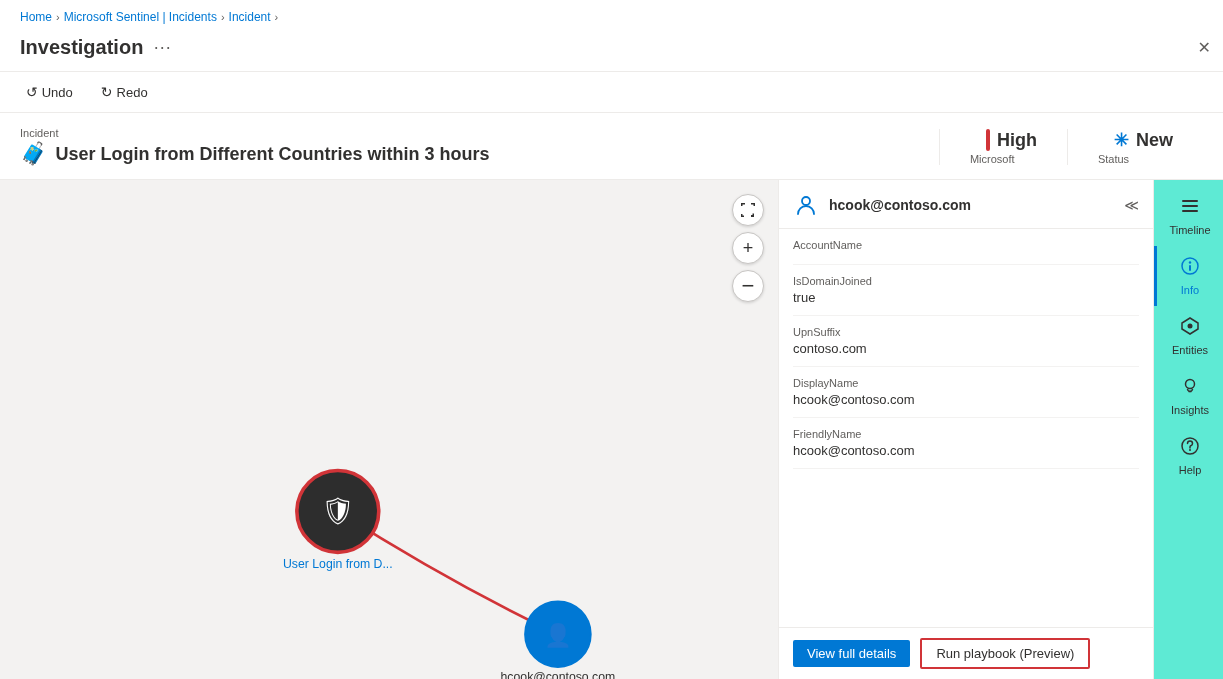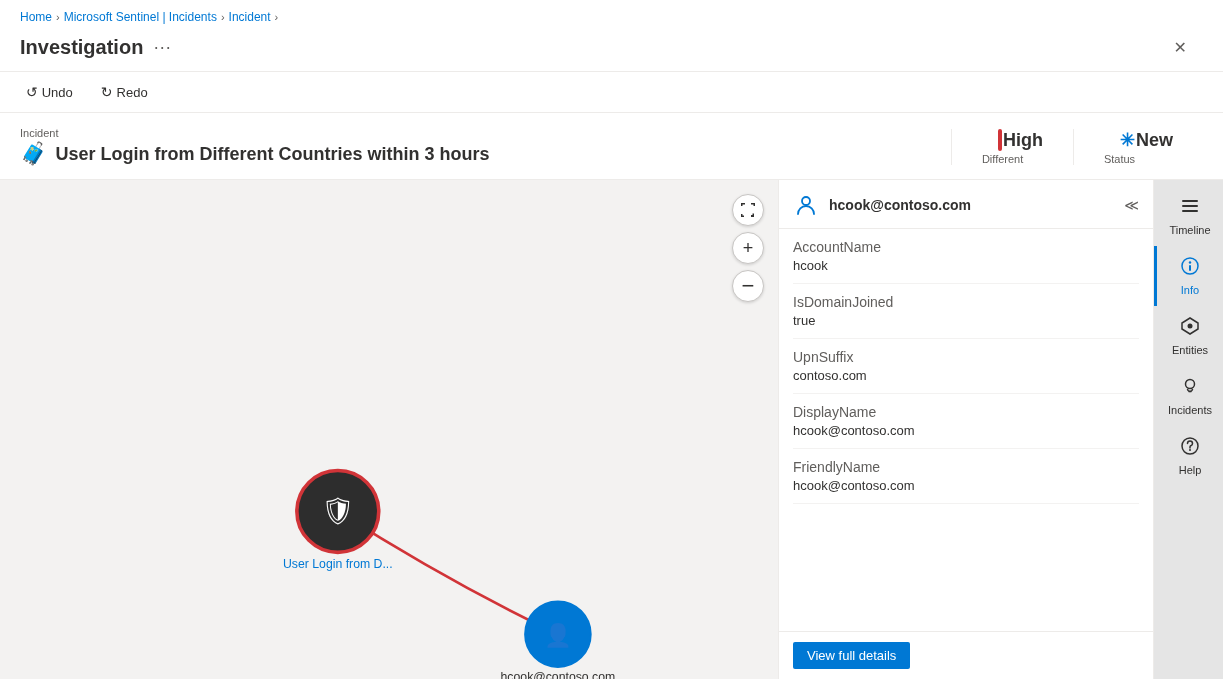--- a/index.html
+++ b/index.html
@@ -4,40 +4,40 @@
   <style>
     * { box-sizing: border-box; margin: 0; padding: 0; }
     body { font-family: 'Segoe UI', Arial, sans-serif; font-size: 13px; color: #323130; background: #fff; width: 1223px; height: 679px; overflow: hidden; }
 
     
     .breadcrumb { display: flex; align-items: center; padding: 10px 8px 6px 20px; font-size: 12px; color: #0078d4; gap: 4px; }
     .breadcrumb span.sep { color: #605e5c; font-size: 11px; }
     .breadcrumb span.bc-item { cursor: pointer; }
 
     
-    .title-bar { display: flex; align-items: center; padding: 4px 28px 10px 20px; border-bottom: 1px solid #edebe9; }
+    .title-bar { display: flex; align-items: center; padding: 4px 4px 10px 20px; border-bottom: 1px solid #edebe9; }
     .title-bar h1 { font-size: 20px; font-weight: 600; color: #323130; }
     .title-bar .ellipsis { margin-left: 10px; color: #605e5c; font-size: 18px; cursor: pointer; }
     .title-bar .close-btn { margin-left: auto; font-size: 16px; color: #605e5c; cursor: pointer; padding: 4px 8px; }
 
     
     .toolbar { display: flex; align-items: center; padding: 8px 20px; gap: 16px; border-bottom: 1px solid #edebe9; }
     .toolbar-btn { display: flex; align-items: center; gap: 4px; font-size: 13px; color: #323130; cursor: pointer; background: none; border: none; padding: 4px 6px; }
     .toolbar-btn .icon { font-size: 14px; color: #323130; }
 
     
     .incident-header { display: flex; align-items: center; padding: 14px 20px 12px 20px; border-bottom: 1px solid #edebe9; gap: 0; }
     .incident-title-block { display: flex; flex-direction: column; flex: 1; }
     .incident-label { font-size: 11px; color: #605e5c; margin-bottom: 2px; }
     .incident-title { display: flex; align-items: center; gap: 8px; font-size: 18px; font-weight: 600; color: #323130; }
     .incident-icon { font-size: 22px; }
 
     .severity-block, .status-block, .owner-block { display: flex; flex-direction: column; align-items: flex-start; padding: 0 30px; border-left: 1px solid #edebe9; }
     .meta-label { font-size: 11px; color: #605e5c; margin-top: 2px; }
-    .meta-value { display: flex; align-items: center; gap: 1px; font-size: 18px; font-weight: 600; color: #323130; padding-left: 16px; }
+    .meta-value { display: flex; align-items: center; gap: 7px; font-size: 18px; font-weight: 600; color: #323130; padding-left: 16px; }
     .severity-bar { width: 4px; height: 22px; background: #d13438; border-radius: 2px; }
     .status-spinner { font-size: 18px; color: #0078d4; animation: spin 2s linear infinite; display: inline-block; }
     @keyframes spin { from { transform: rotate(0deg); } to { transform: rotate(360deg); } }
     .owner-avatar { width: 24px; height: 24px; border-radius: 50%; background: #0078d4; display: flex; align-items: center; justify-content: center; color: white; font-size: 12px; }
 
     
     .main-content { display: flex; height: calc(679px - 180px); position: relative; }
 
     
     .graph-area { flex: 1; background: #f3f2f1; position: relative; overflow: hidden; }
@@ -51,30 +51,30 @@
 
     
     .detail-panel { width: 375px; background: white; border-left: 1px solid #edebe9; display: flex; flex-direction: column; position: relative; }
     .detail-header { display: flex; align-items: center; padding: 12px 14px 10px 14px; border-bottom: 1px solid #edebe9; gap: 10px; }
     .detail-header .expand-btn { margin-left: auto; color: #605e5c; cursor: pointer; font-size: 14px; }
     .detail-user-icon { width: 26px; height: 26px; display: flex; align-items: center; justify-content: center; color: #0078d4; font-size: 20px; }
     .detail-title { font-size: 14px; font-weight: 600; color: #323130; }
 
     .detail-body { flex: 1; overflow-y: auto; padding: 0 14px; }
     .detail-field { padding: 10px 0; border-bottom: 1px solid #f3f2f1; }
-    .detail-field-label { font-size: 14px; color: #605e5c; margin-bottom: 3px; }
+    .detail-field-label { font-size: 11px; color: #605e5c; margin-bottom: 3px; }
     .detail-field-value { font-size: 13px; color: #323130; }
 
     .detail-footer { display: flex; align-items: center; padding: 10px 14px; gap: 10px; border-top: 1px solid #edebe9; }
     .btn-primary { background: #0078d4; color: white; border: none; padding: 6px 14px; font-size: 13px; cursor: pointer; border-radius: 2px; }
     .btn-secondary { background: white; color: #323130; border: 1px solid #8a8886; padding: 6px 14px; font-size: 13px; cursor: pointer; border-radius: 2px; }
     .btn-highlight { border: 2px solid #d13438 !important; }
 
     
-    .right-sidebar { width: 70px; background: #e5e5e5; border-left: 1px solid #edebe9; display: flex; flex-direction: column; align-items: center; padding-top: 6px; }
+    .right-sidebar { width: 70px; background: #5eead4; border-left: 1px solid #edebe9; display: flex; flex-direction: column; align-items: center; padding-top: 6px; }
     .sidebar-item { display: flex; flex-direction: column; align-items: center; padding: 10px 6px; cursor: pointer; width: 100%; gap: 3px; border-left: 3px solid transparent; }
     .sidebar-item.active { border-left: 3px solid #0078d4; align-items: center; }
     .sidebar-item .si-icon { font-size: 20px; color: #323130; }
     .sidebar-item.active .si-icon { color: #0078d4; }
     .sidebar-item .si-label { font-size: 11px; color: #323130; text-align: center; }
     .sidebar-item.active .si-label { color: #0078d4; }
   </style>
 </head>
 <body>
 
@@ -111,21 +111,21 @@
       <span class="incident-icon">🧳</span>
       <span>User Login from Different Countries within 3 hours</span>
     </div>
   </div>
 
   <div class="severity-block">
     <div class="meta-value">
       <div class="severity-bar"></div>
       <span>High</span>
     </div>
-    <span class="meta-label">Different</span>
+    <span class="meta-label">Microsoft</span>
   </div>
 
   <div class="status-block">
     <div class="meta-value">
       <span class="status-spinner">✳</span>
       <span>New</span>
     </div>
     <span class="meta-label">Status</span>
   </div>
 
@@ -177,21 +177,20 @@
         </svg>
       </div>
       <span class="detail-title">hcook@contoso.com</span>
       <span class="expand-btn">≪</span>
     </div>
 
     <div class="detail-body">
 
     <div class="detail-field">
           <div class="detail-field-label">AccountName</div>
-                     <div class="detail-field-value">hcook</div>
         </div>
         <div class="detail-field">
           <div class="detail-field-label">IsDomainJoined</div>
                      <div class="detail-field-value">true</div>
         </div>
         <div class="detail-field">
           <div class="detail-field-label">UpnSuffix</div>
                      <div class="detail-field-value">contoso.com</div>
         </div>
         <div class="detail-field">
@@ -199,20 +198,21 @@
                      <div class="detail-field-value">hcook@contoso.com</div>
         </div>
         <div class="detail-field">
           <div class="detail-field-label">FriendlyName</div>
                      <div class="detail-field-value">hcook@contoso.com</div>
         </div>
       </div>
 
     <div class="detail-footer">
       <button class="btn-primary">View full details</button>
+      <button class="btn-secondary btn-highlight">Run playbook (Preview)</button>
     </div>
   </div>
 
   <div class="right-sidebar">
 
   <div class="sidebar-item">
       <span class="si-icon" style="color:#323130"><svg width="20" height="20" viewBox="0 0 20 20" fill="currentColor">
             <rect x="2" y="4" width="16" height="2" rx="1"></rect>
             <rect x="2" y="9" width="16" height="2" rx="1"></rect>
             <rect x="2" y="14" width="16" height="2" rx="1"></rect>
@@ -233,21 +233,21 @@
             <circle cx="10" cy="10" r="2.5" fill="currentColor"></circle>
           </svg></span>
       <span class="si-label" style="color:#323130">Entities</span>
     </div>
       <div class="sidebar-item">
       <span class="si-icon" style="color:#323130"><svg width="20" height="20" viewBox="0 0 20 20" fill="none">
             <circle cx="10" cy="8" r="4.5" stroke="currentColor" stroke-width="1.5"></circle>
             <path d="M7.5 13c0 1 1 2.5 2.5 2.5s2.5-1.5 2.5-2.5" stroke="currentColor" stroke-width="1.5"></path>
             <line x1="8.5" y1="15.5" x2="11.5" y2="15.5" stroke="currentColor" stroke-width="1.5"></line>
           </svg></span>
-      <span class="si-label" style="color:#323130">Incidents</span>
+      <span class="si-label" style="color:#323130">Insights</span>
     </div>
       <div class="sidebar-item">
       <span class="si-icon" style="color:#323130"><svg width="20" height="20" viewBox="0 0 20 20" fill="none">
             <circle cx="10" cy="10" r="8" stroke="currentColor" stroke-width="1.5"></circle>
             <path d="M7.5 7.5c0-1.4 1.1-2.5 2.5-2.5s2.5 1.1 2.5 2.5c0 1-0.7 1.8-1.7 2.2C10.3 10 10 10.5 10 11v1" stroke="currentColor" stroke-width="1.5" stroke-linecap="round"></path>
             <circle cx="10" cy="14" r="1" fill="currentColor"></circle>
           </svg></span>
       <span class="si-label" style="color:#323130">Help</span>
     </div>
     </div>

